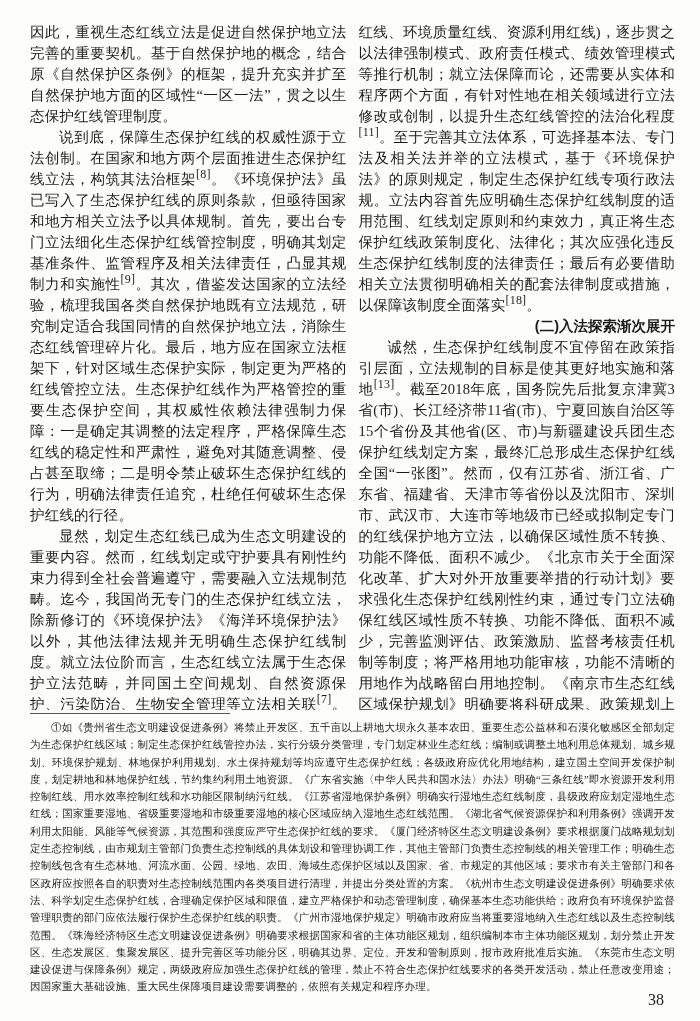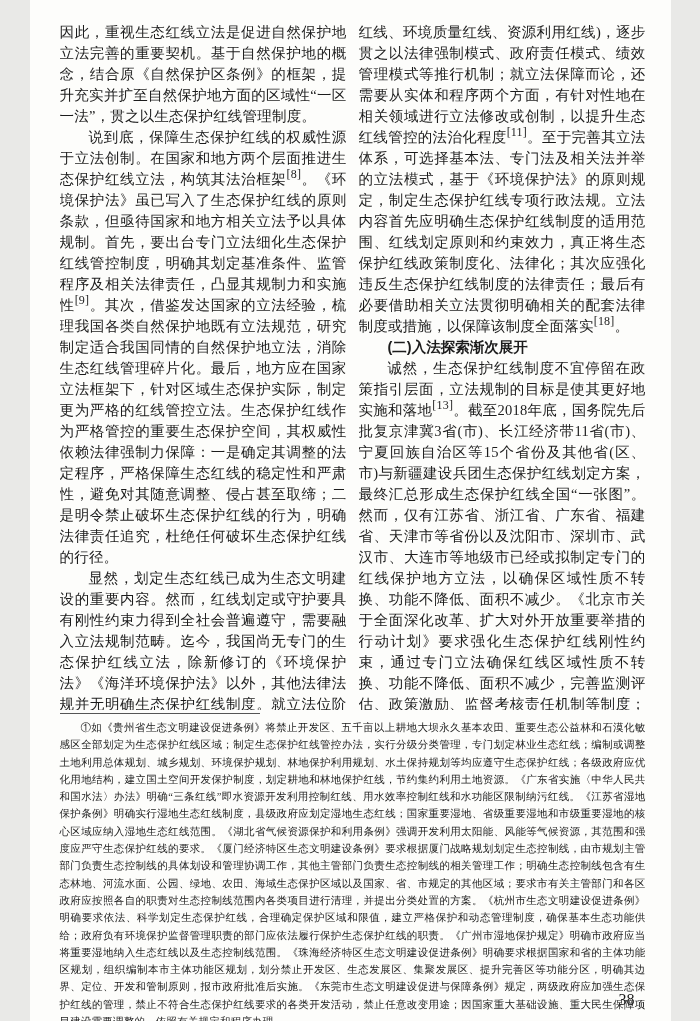--- a/index.html
+++ b/index.html
@@ -2,21 +2,21 @@
 <html><head>
 <meta charset="utf-8">
 <style>
   html, body {
     margin: 0;
     padding: 0;
     background: #e9e9e7;
   }
   .page {
     position: relative;
-    width: 641px;
+    width: 700px;
     height: 1021px;
     margin: 0 auto;
     background: #fdfdfb;
     box-sizing: border-box;
     padding: 22px 25px 0 30px;
     color: #1c1c1c;
     font-family: "Liberation Serif", "DejaVu Serif", serif;
     overflow: hidden;
   }
   .columns {
@@ -38,20 +38,21 @@
   }
   .indent { text-indent: 2em; }
   .no-indent { text-indent: 0; }
   .subheading {
     margin: 0;
     font-size: 14.5px;
     line-height: 21px;
     font-weight: bold;
     text-indent: 2em;
     font-family: "Liberation Sans", "DejaVu Sans", sans-serif;
+    text-align: right;
   }
   sup {
     font-size: 12px;
     line-height: 0;
     vertical-align: super;
   }
   .footnote-area {
     margin-top: 2px;
   }
   .footnote-rule {

